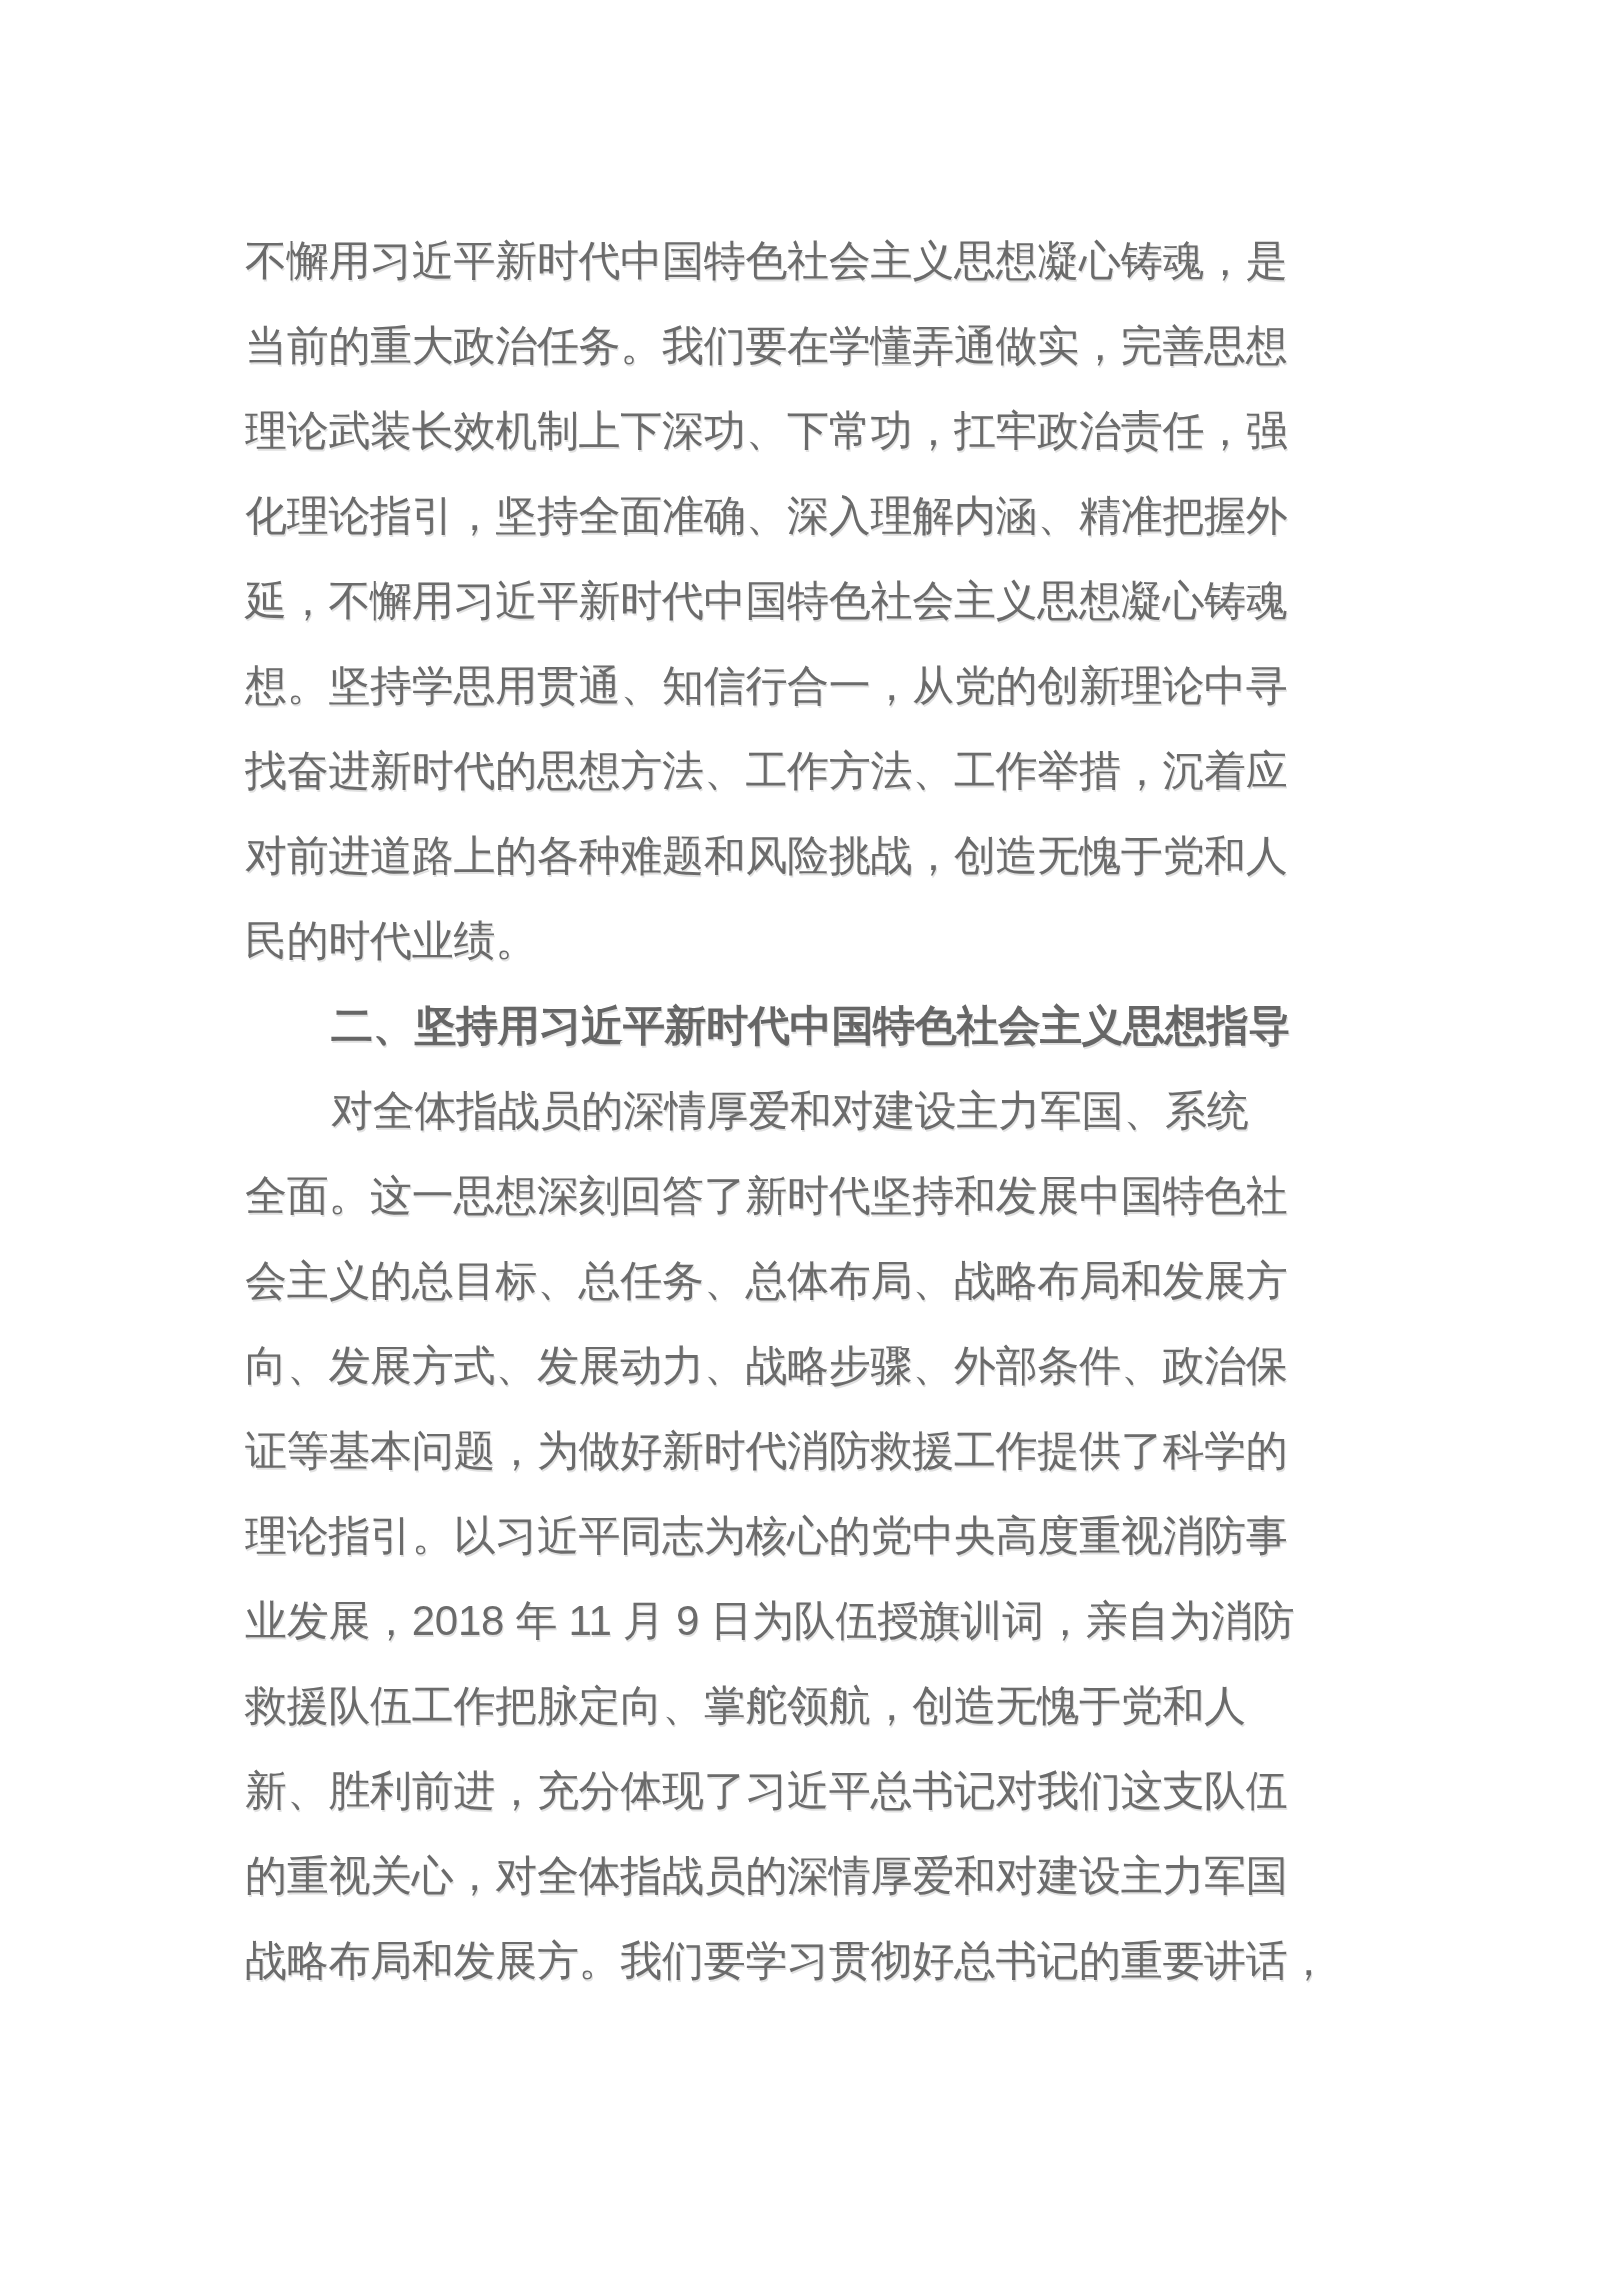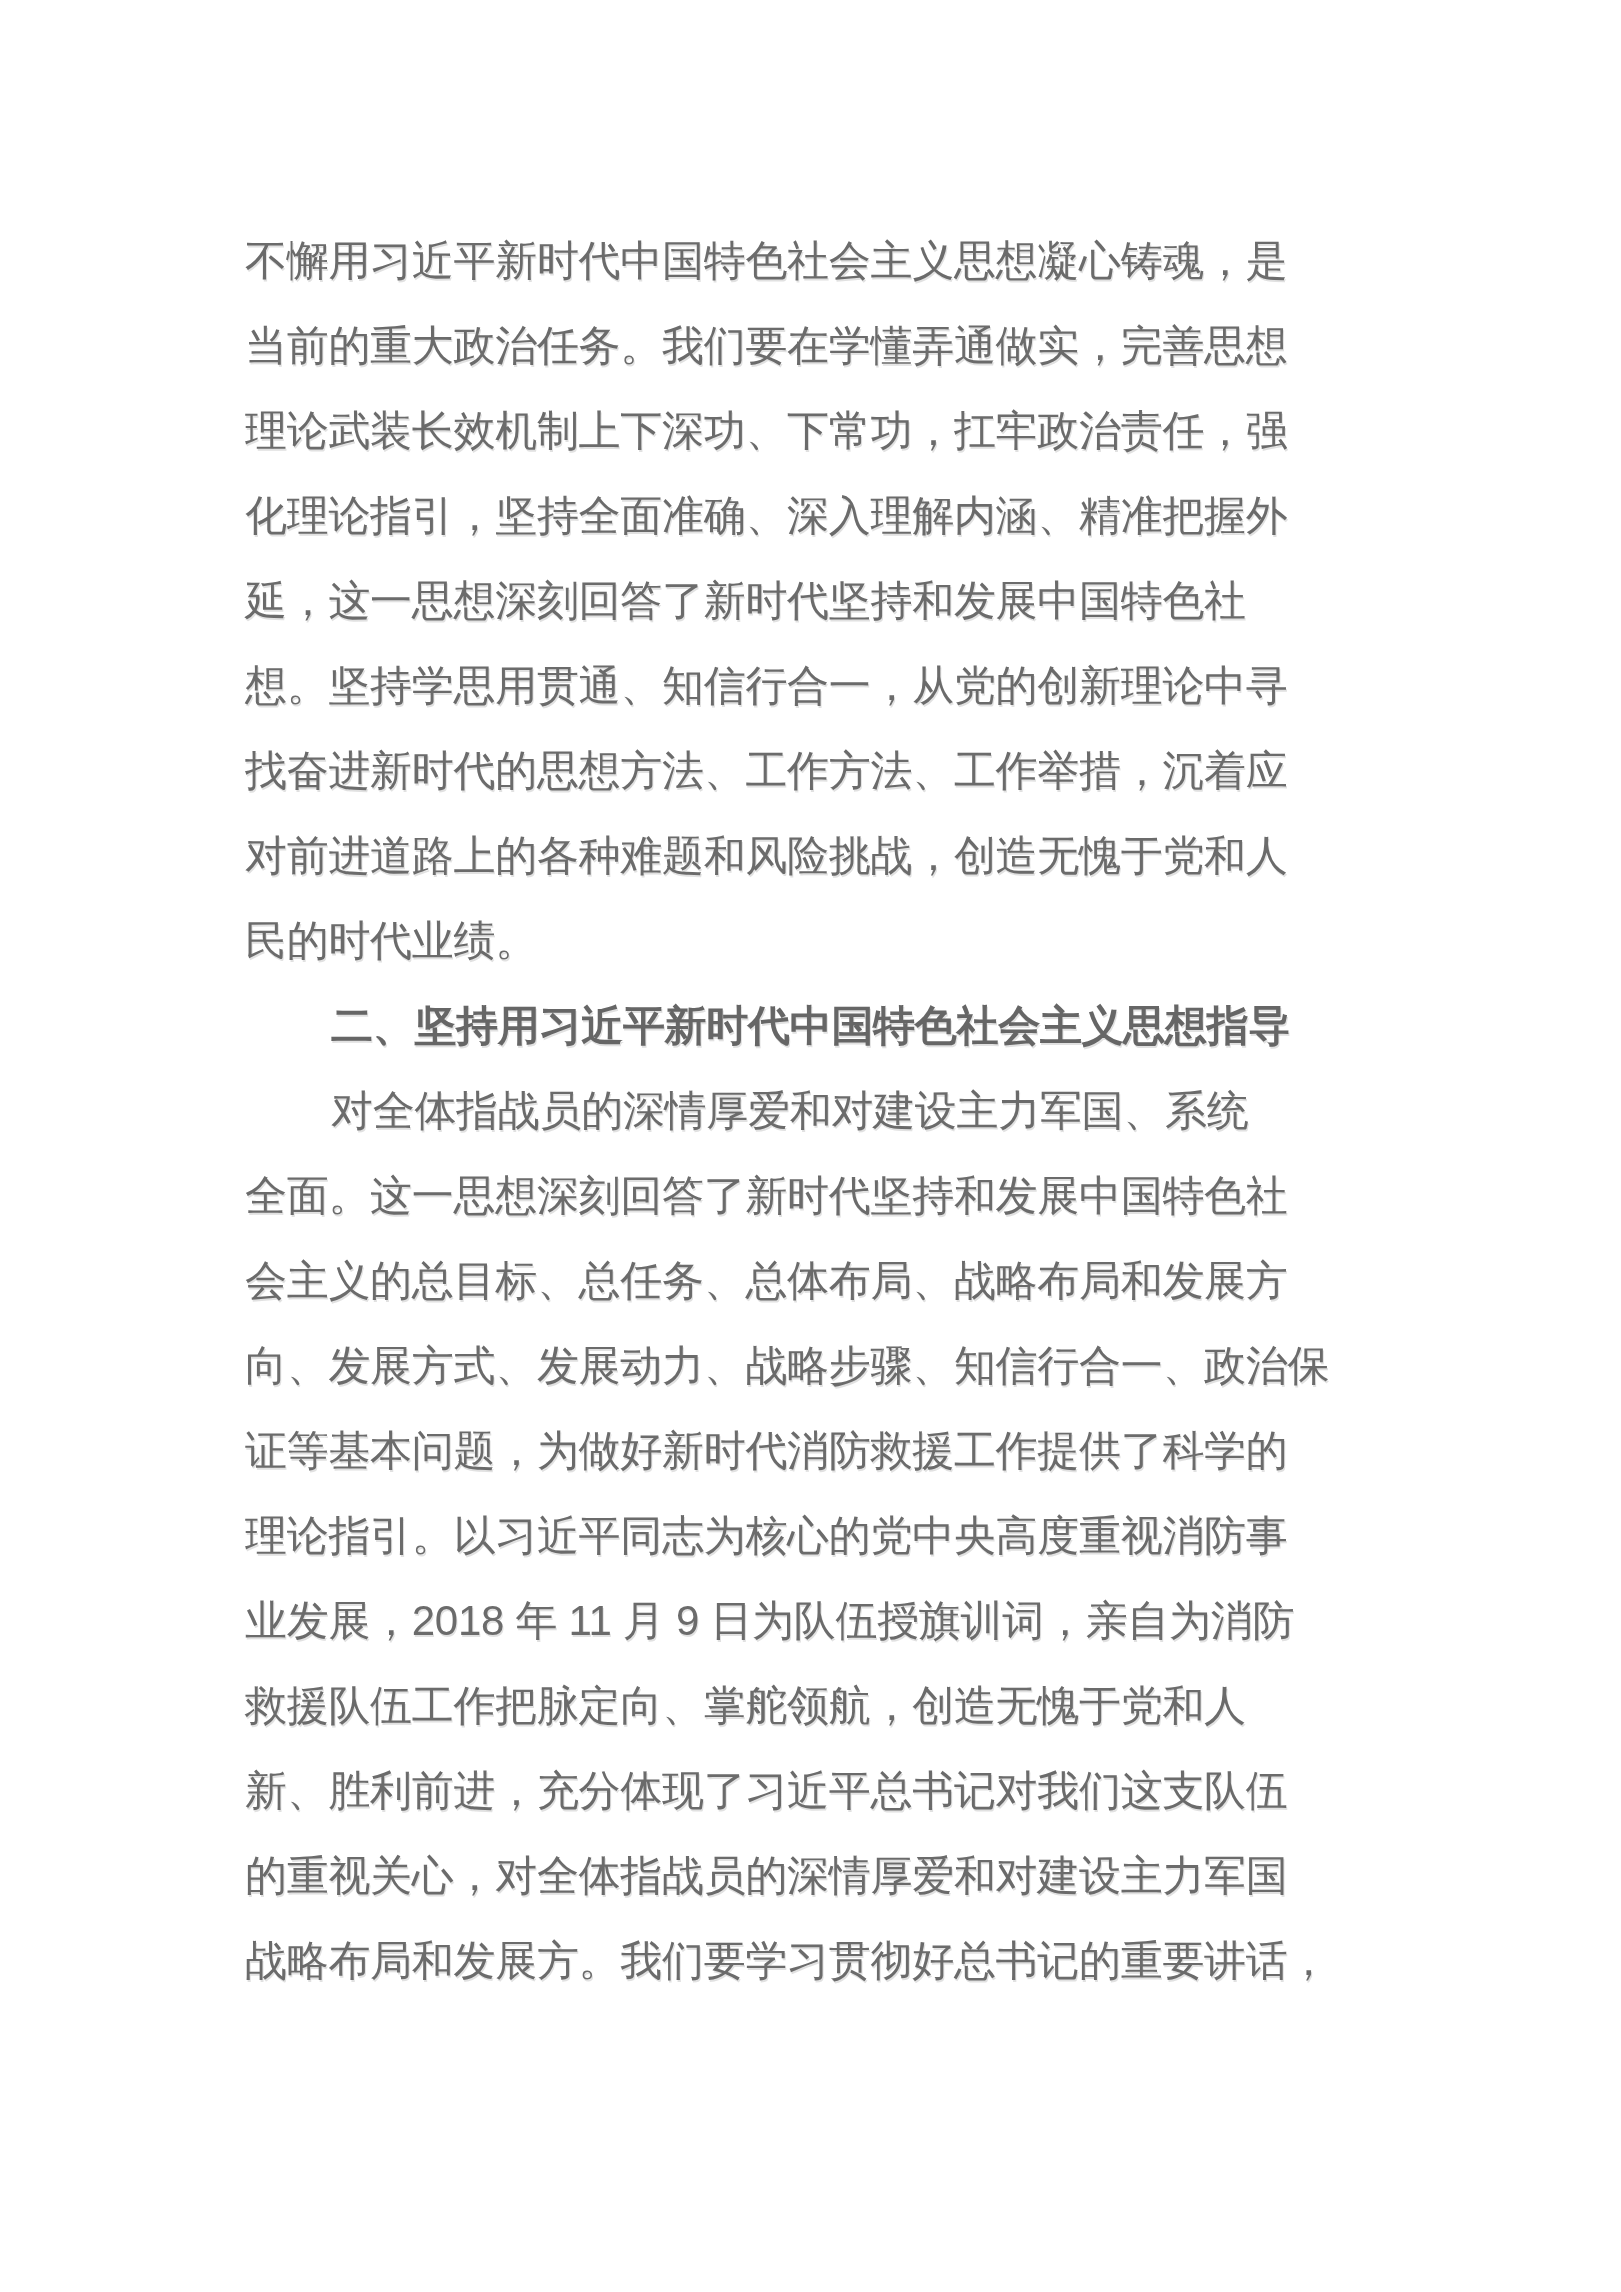--- a/index.html
+++ b/index.html
@@ -46,30 +46,30 @@
 </style>
 </head>
 <body>
 
 <div class="page">
   <div class="page-content" id="doc-body">
       <div class="line body">不懈用习近平新时代中国特色社会主义思想凝心铸魂，是</div>
       <div class="line body">当前的重大政治任务。我们要在学懂弄通做实，完善思想</div>
       <div class="line body">理论武装长效机制上下深功、下常功，扛牢政治责任，强</div>
       <div class="line body">化理论指引，坚持全面准确、深入理解内涵、精准把握外</div>
-      <div class="line body">延，这一思想深刻回答了新时代坚持和发展中国特色社</div>
+      <div class="line body">延，不懈用习近平新时代中国特色社会主义思想凝心铸魂</div>
       <div class="line body">想。坚持学思用贯通、知信行合一，从党的创新理论中寻</div>
       <div class="line body">找奋进新时代的思想方法、工作方法、工作举措，沉着应</div>
       <div class="line body">对前进道路上的各种难题和风险挑战，创造无愧于党和人</div>
       <div class="line body">民的时代业绩。</div>
       <div class="line heading indent">二、坚持用习近平新时代中国特色社会主义思想指导</div>
       <div class="line body indent">对全体指战员的深情厚爱和对建设主力军国、系统</div>
       <div class="line body">全面。这一思想深刻回答了新时代坚持和发展中国特色社</div>
       <div class="line body">会主义的总目标、总任务、总体布局、战略布局和发展方</div>
-      <div class="line body">向、发展方式、发展动力、战略步骤、知信行合一、政治保</div>
+      <div class="line body">向、发展方式、发展动力、战略步骤、外部条件、政治保</div>
       <div class="line body">证等基本问题，为做好新时代消防救援工作提供了科学的</div>
       <div class="line body">理论指引。以习近平同志为核心的党中央高度重视消防事</div>
       <div class="line body">业发展，2018 年 11 月 9 日为队伍授旗训词，亲自为消防</div>
       <div class="line body">救援队伍工作把脉定向、掌舵领航，创造无愧于党和人</div>
       <div class="line body">新、胜利前进，充分体现了习近平总书记对我们这支队伍</div>
       <div class="line body">的重视关心，对全体指战员的深情厚爱和对建设主力军国</div>
       <div class="line body">战略布局和发展方。我们要学习贯彻好总书记的重要讲话，</div>
     </div>
 </div>
 

